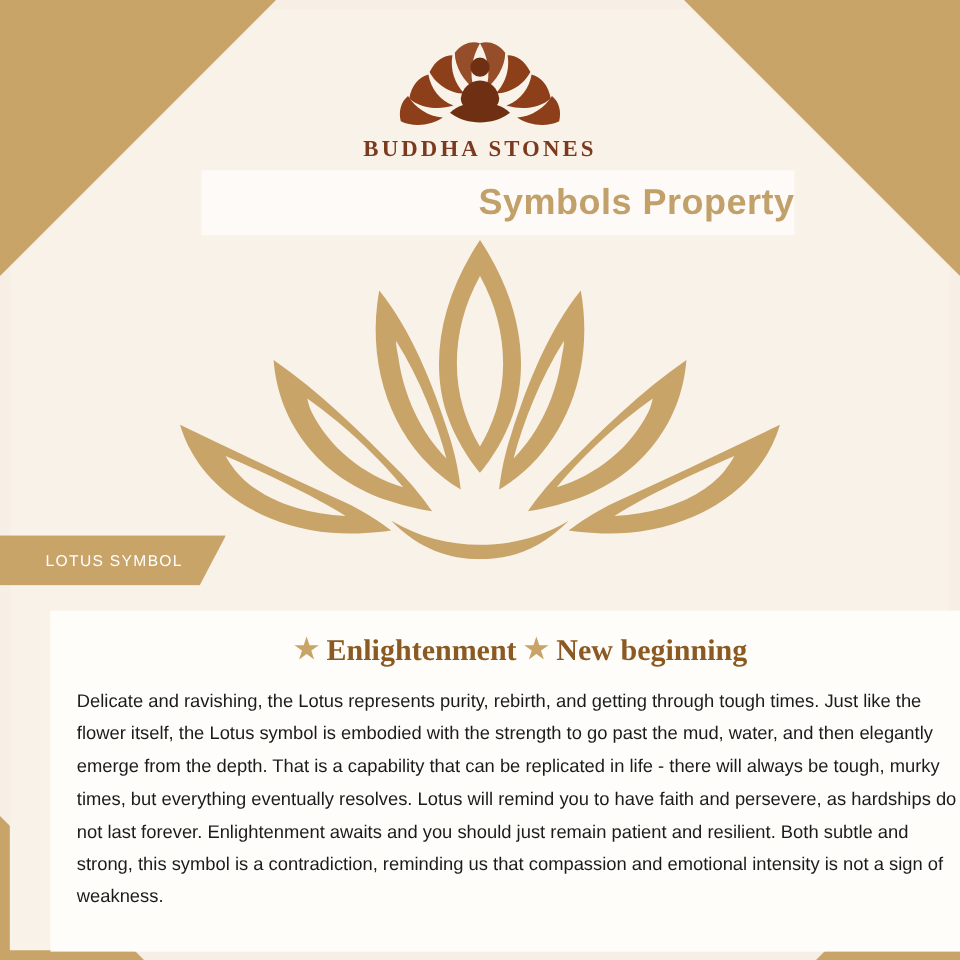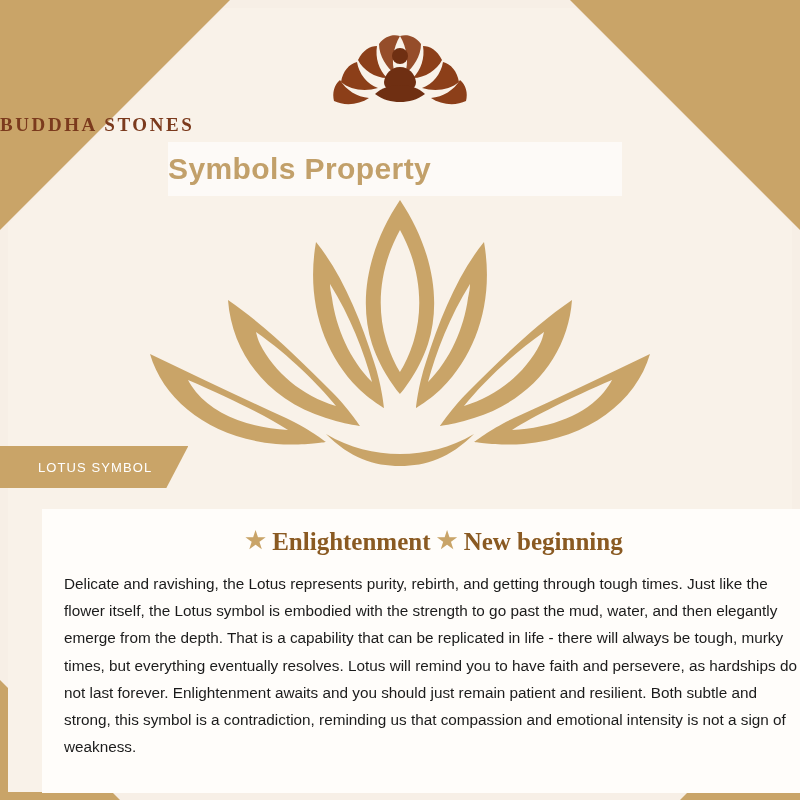--- a/index.html
+++ b/index.html
@@ -79,20 +79,21 @@
     position: absolute;
     inset: 0;
   }
 
   
   .logo-wrap {
     position: absolute;
     top: 22px;
     left: 0;
     right: 0;
+    text-align: center;
   }
   .logo-mark {
     width: 190px;
     height: 88px;
     margin: 0 auto;
   }
   .brand-name {
     margin-top: 4px;
     font-size: 19px;
     letter-spacing: 2.6px;
@@ -104,21 +105,22 @@
   
   .title-band {
     position: absolute;
     top: 142px;
     left: 168px;
     width: 454px;
     height: 54px;
     background: rgba(255,255,255,0.62);
     display: flex;
     align-items: center;
-    justify-content: flex-start;
+    justify-content: flex-end;
+    padding-left: 40px;
   }
   .title-text {
     font-size: 30px;
     font-weight: bold;
     color: #c2a06a;
     letter-spacing: 0.4px;
   }
 
   
   .lotus-big {

